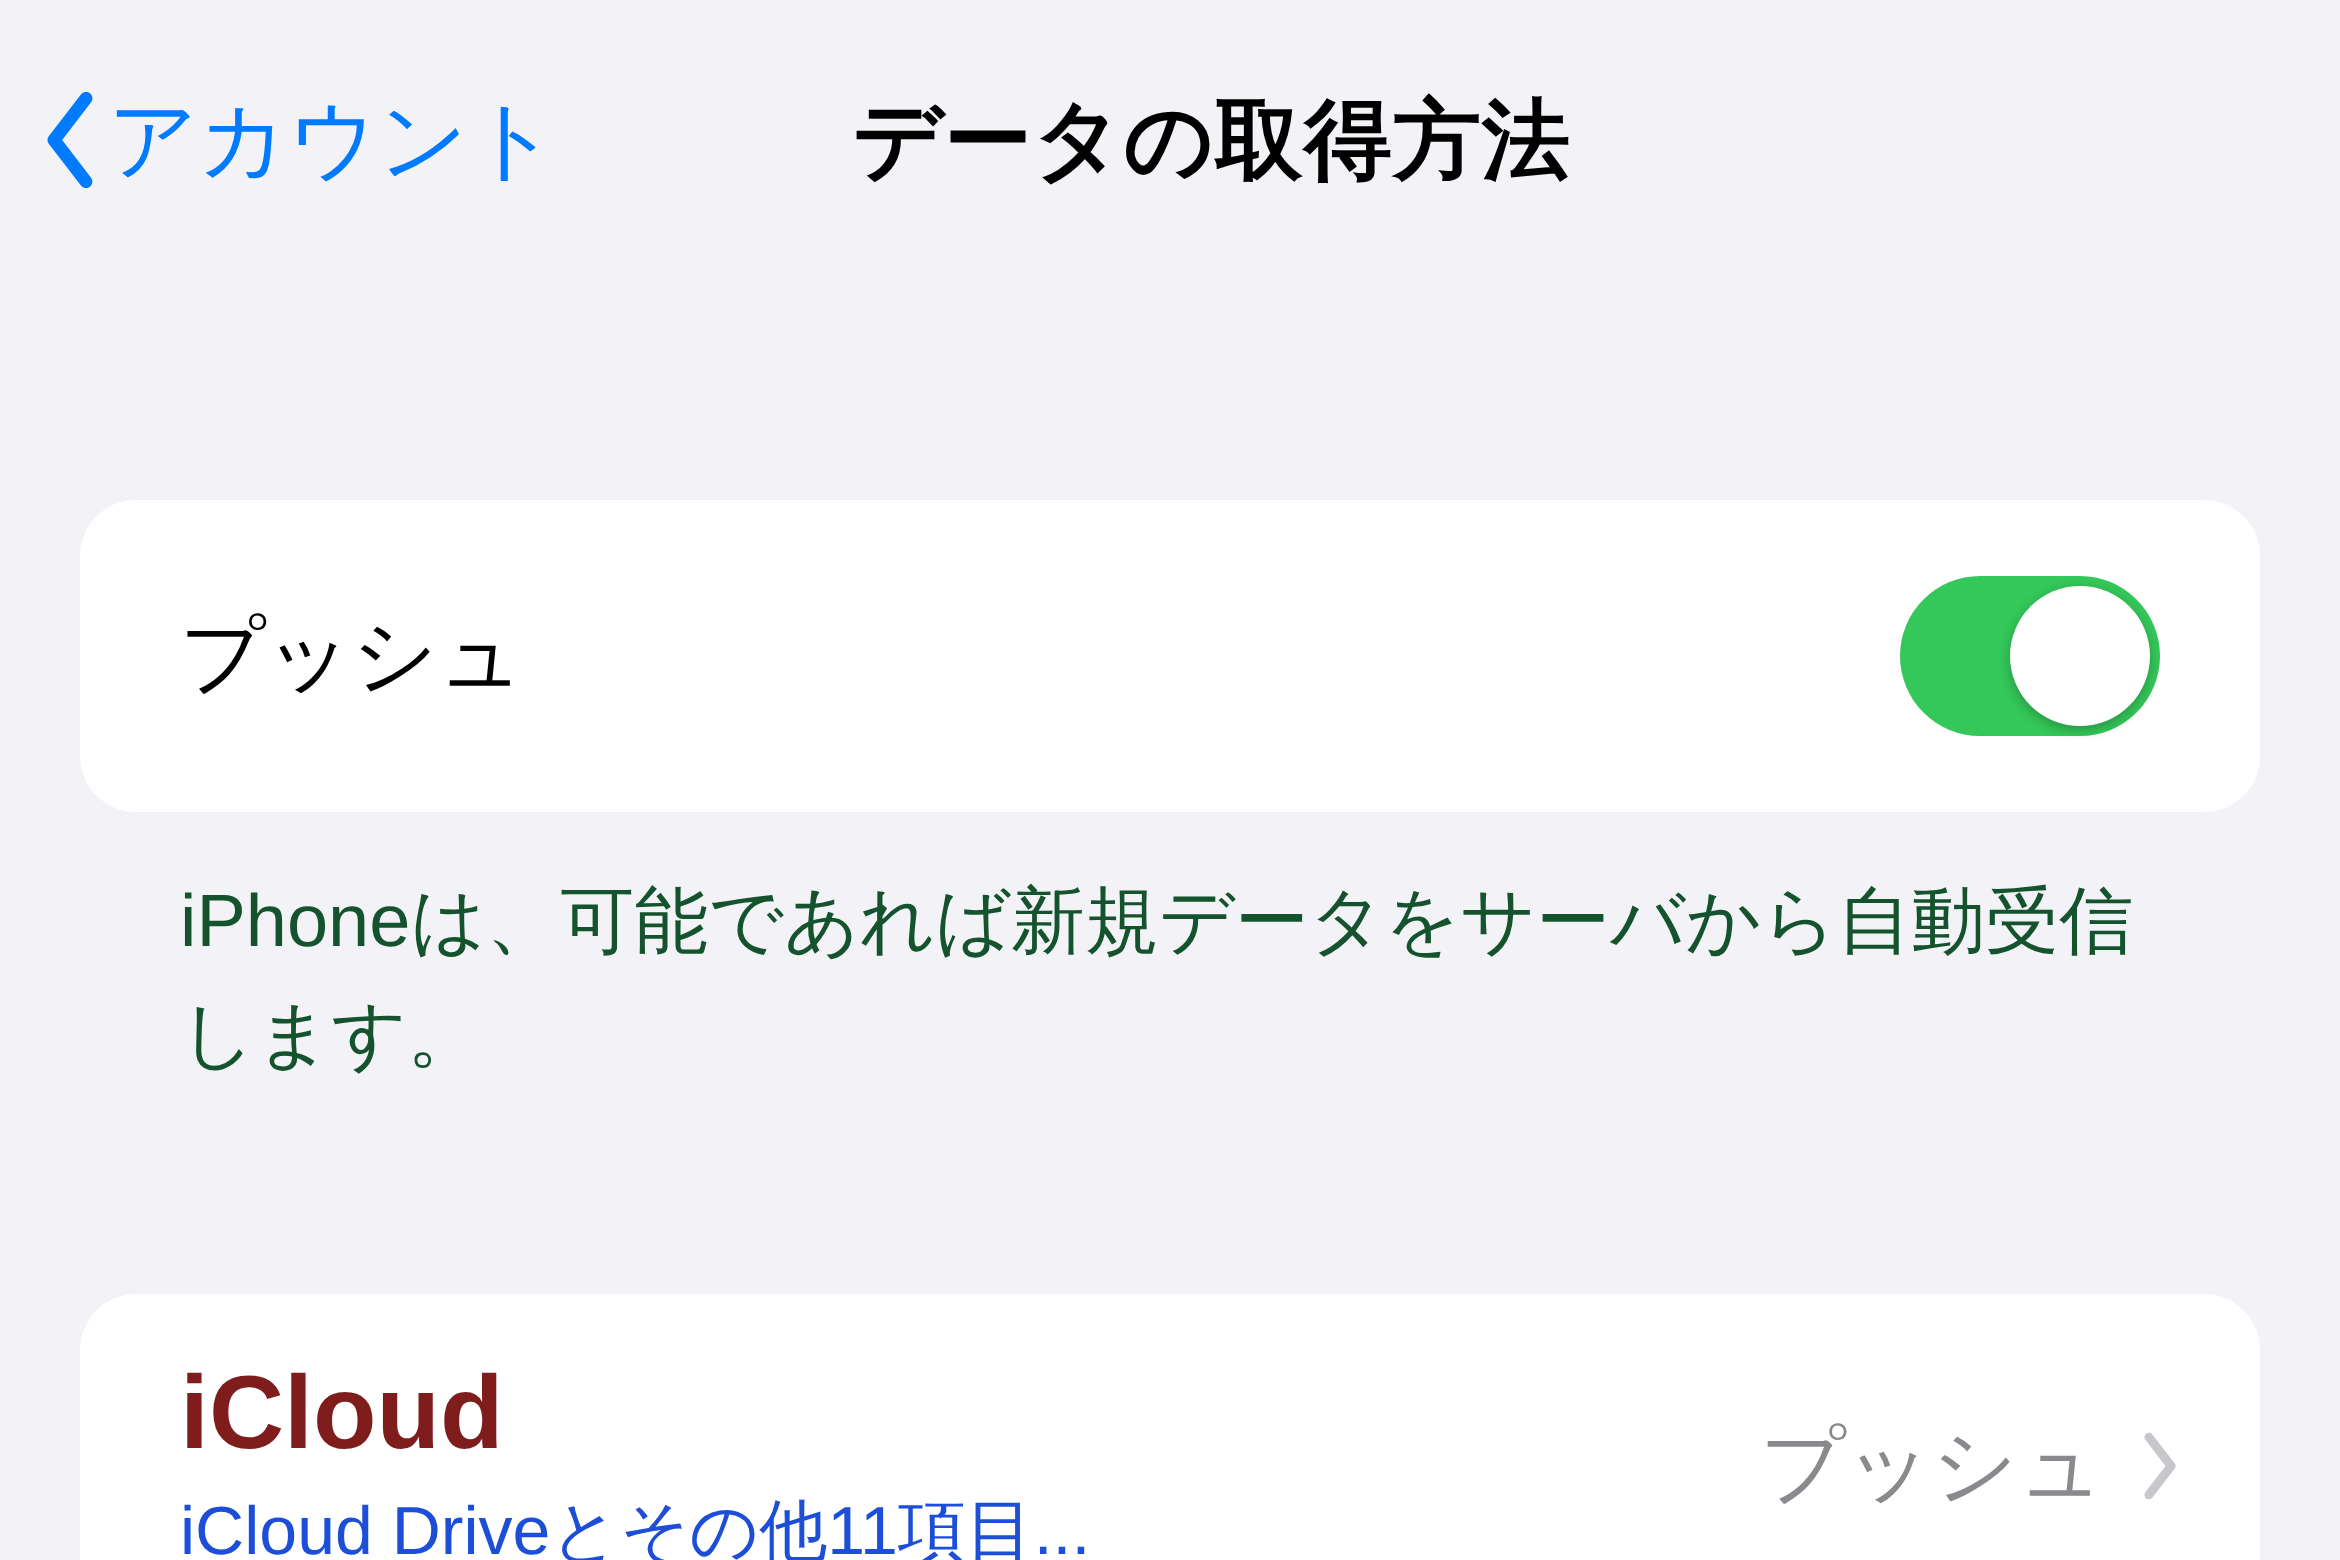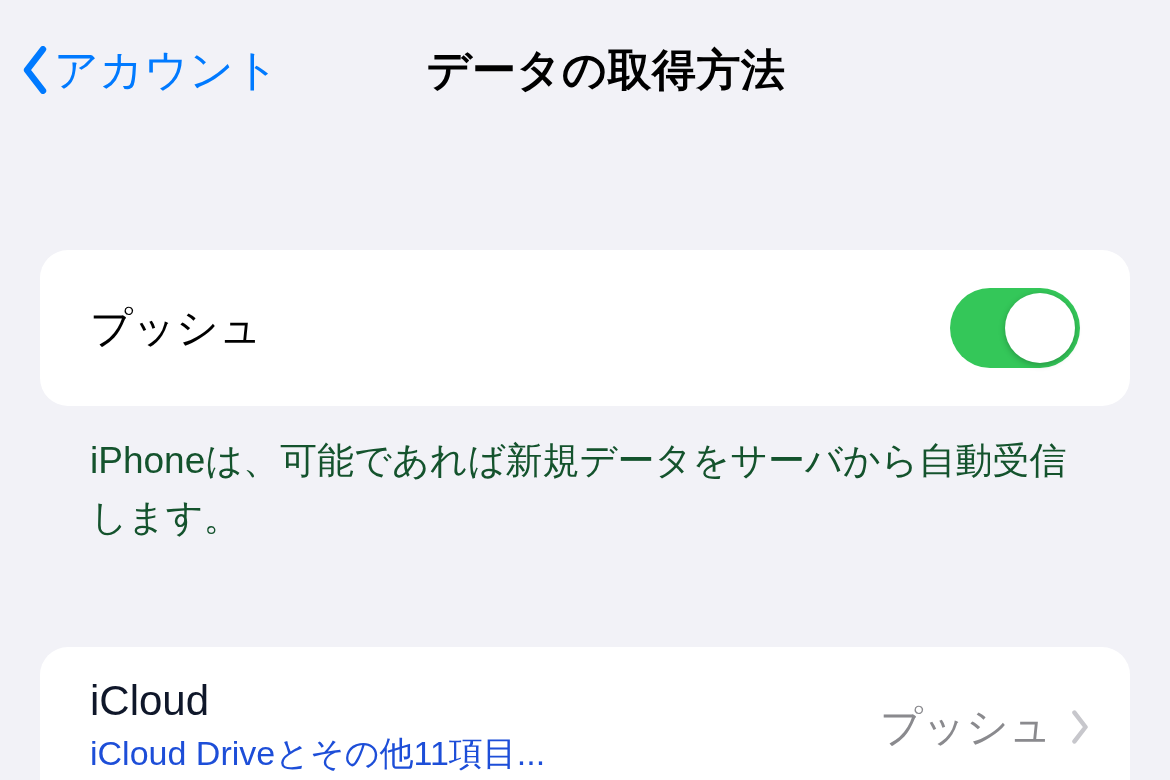--- a/index.html
+++ b/index.html
@@ -99,23 +99,23 @@
       display: flex;
       align-items: center;
       justify-content: space-between;
       padding: 30px 40px 26px 50px;
       min-height: 155px;
       cursor: pointer;
       border-bottom: 1px solid #e5e5ea;
     }
     .account-left { display: flex; flex-direction: column; gap: 6px; }
     .account-title {
-      font-size: 42px;
-      font-weight: 400;
-      color: #0f172a;
+      font-size: 52px;
+      font-weight: 700;
+      color: #7f1d1d;
     }
     .account-sub {
       font-size: 34px;
       color: #1d4ed8;
     }
     .account-right {
       display: flex;
       align-items: center;
       gap: 18px;
       color: #8a8a8e;

